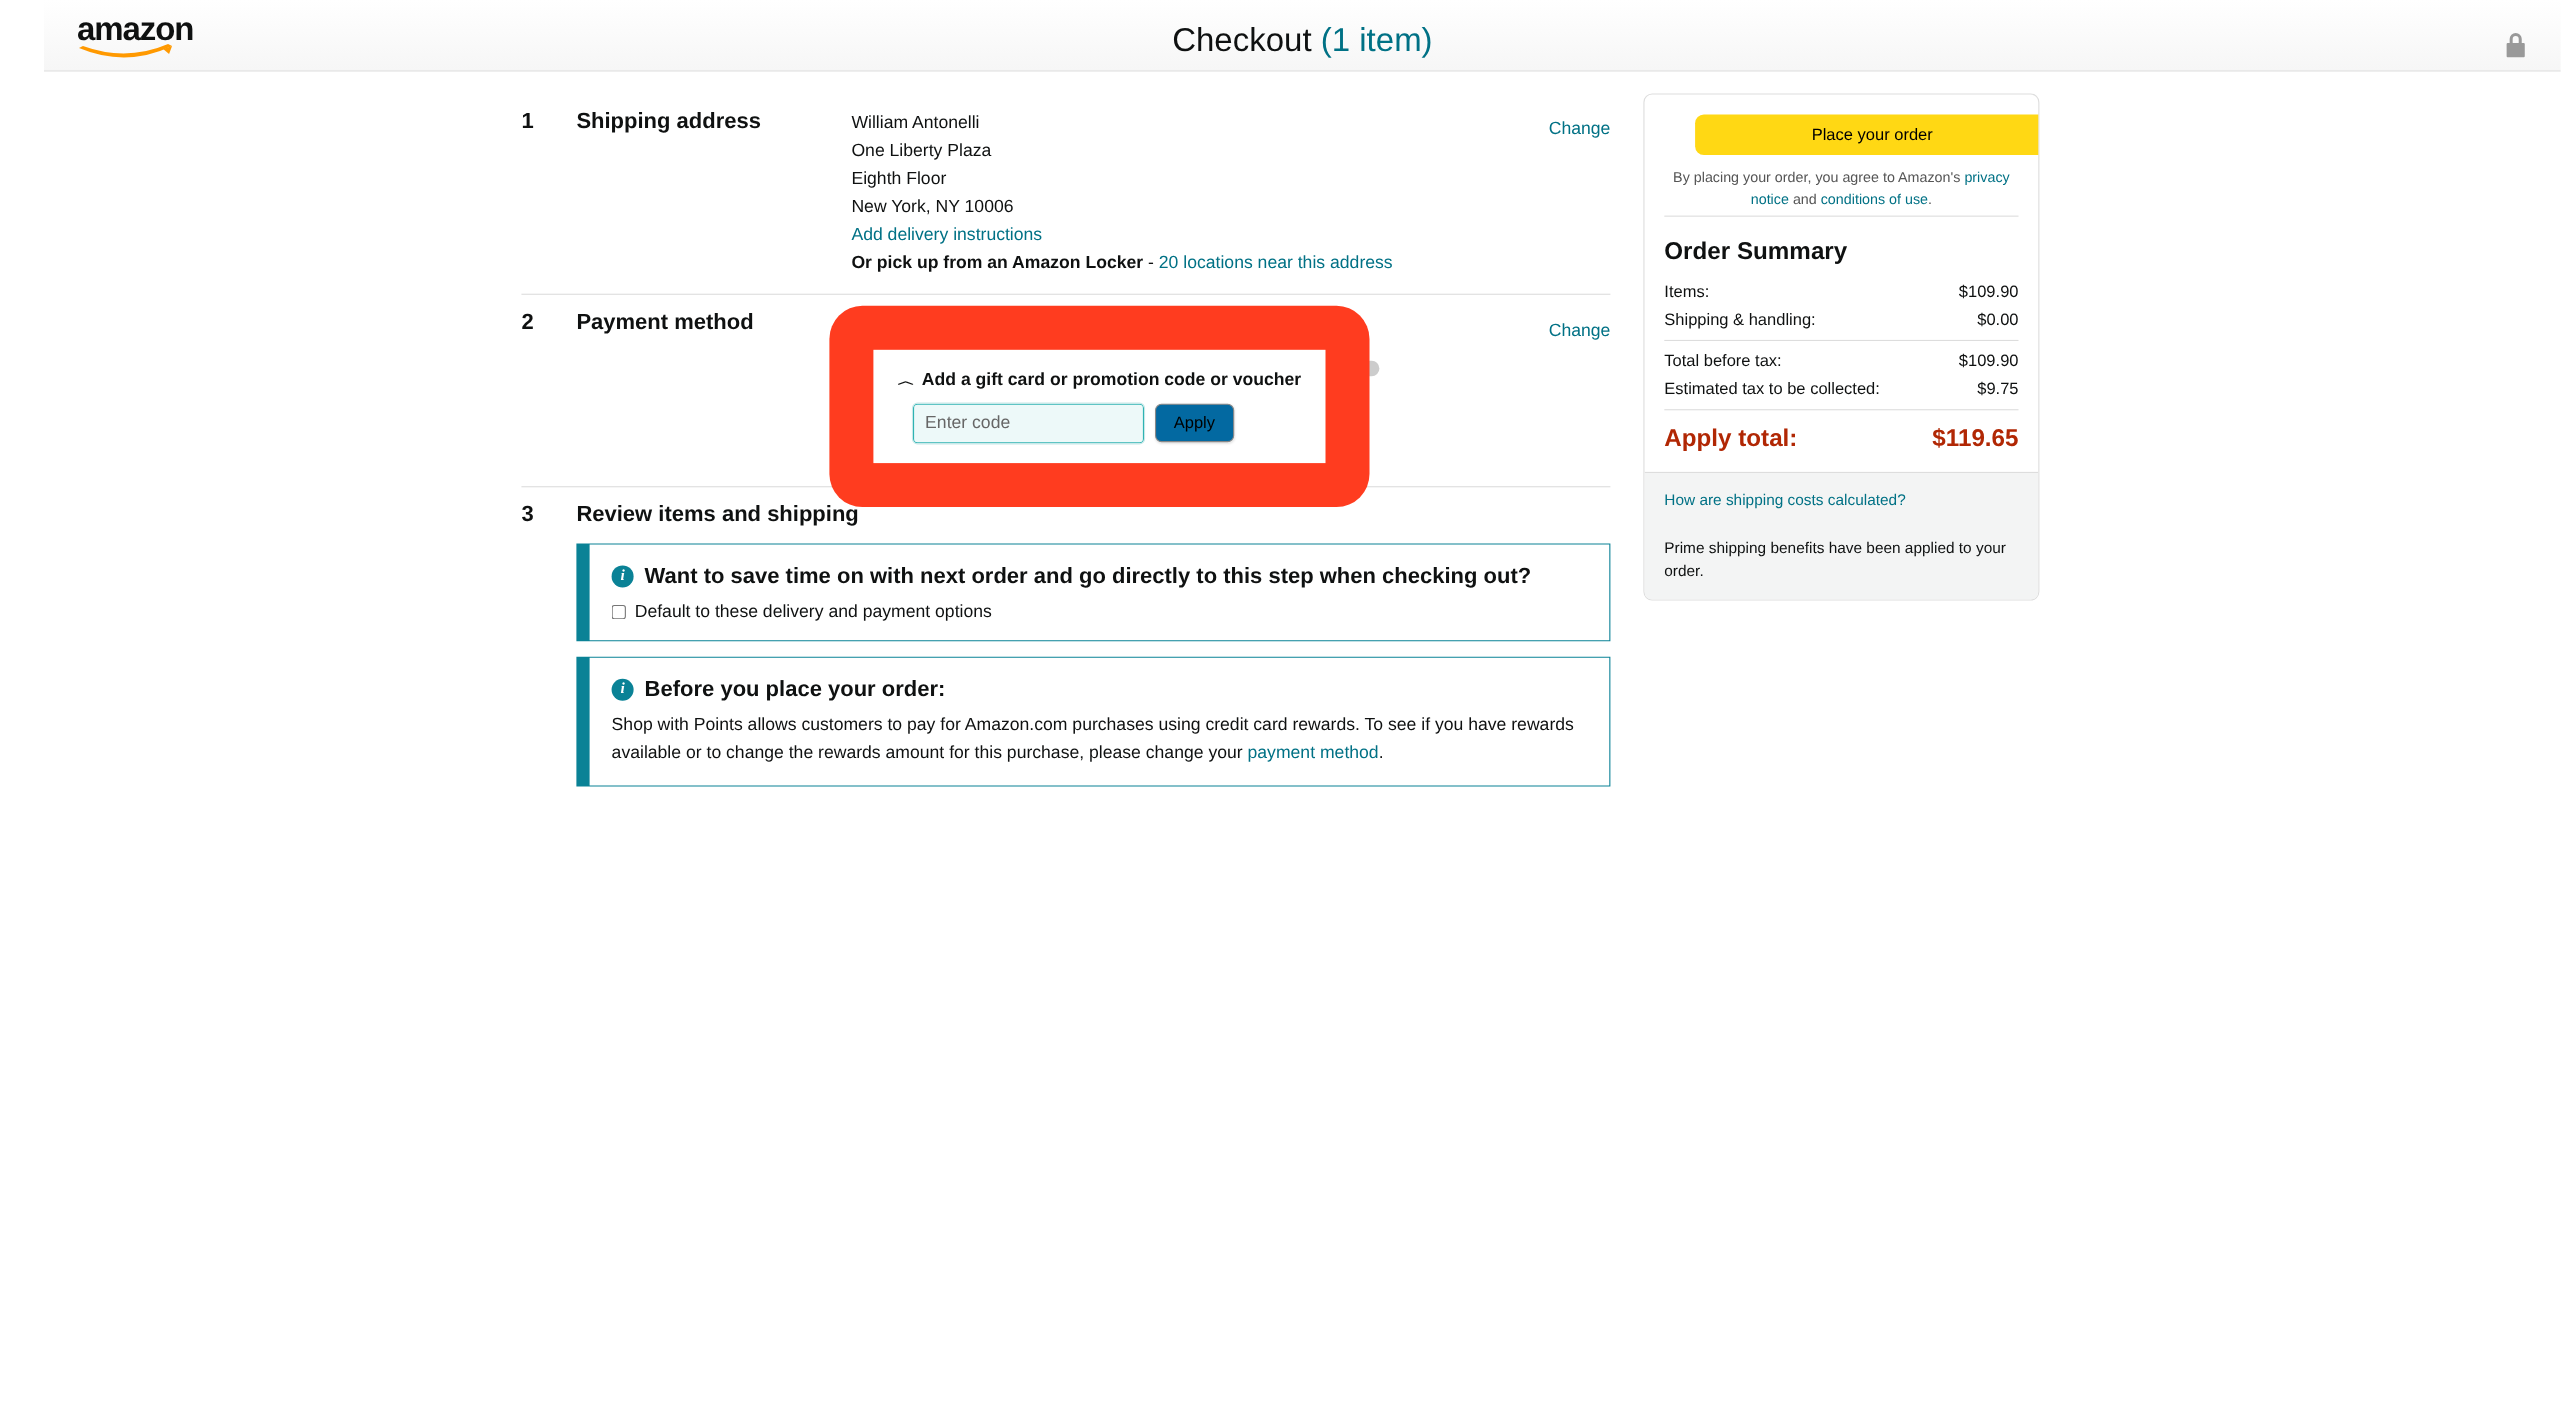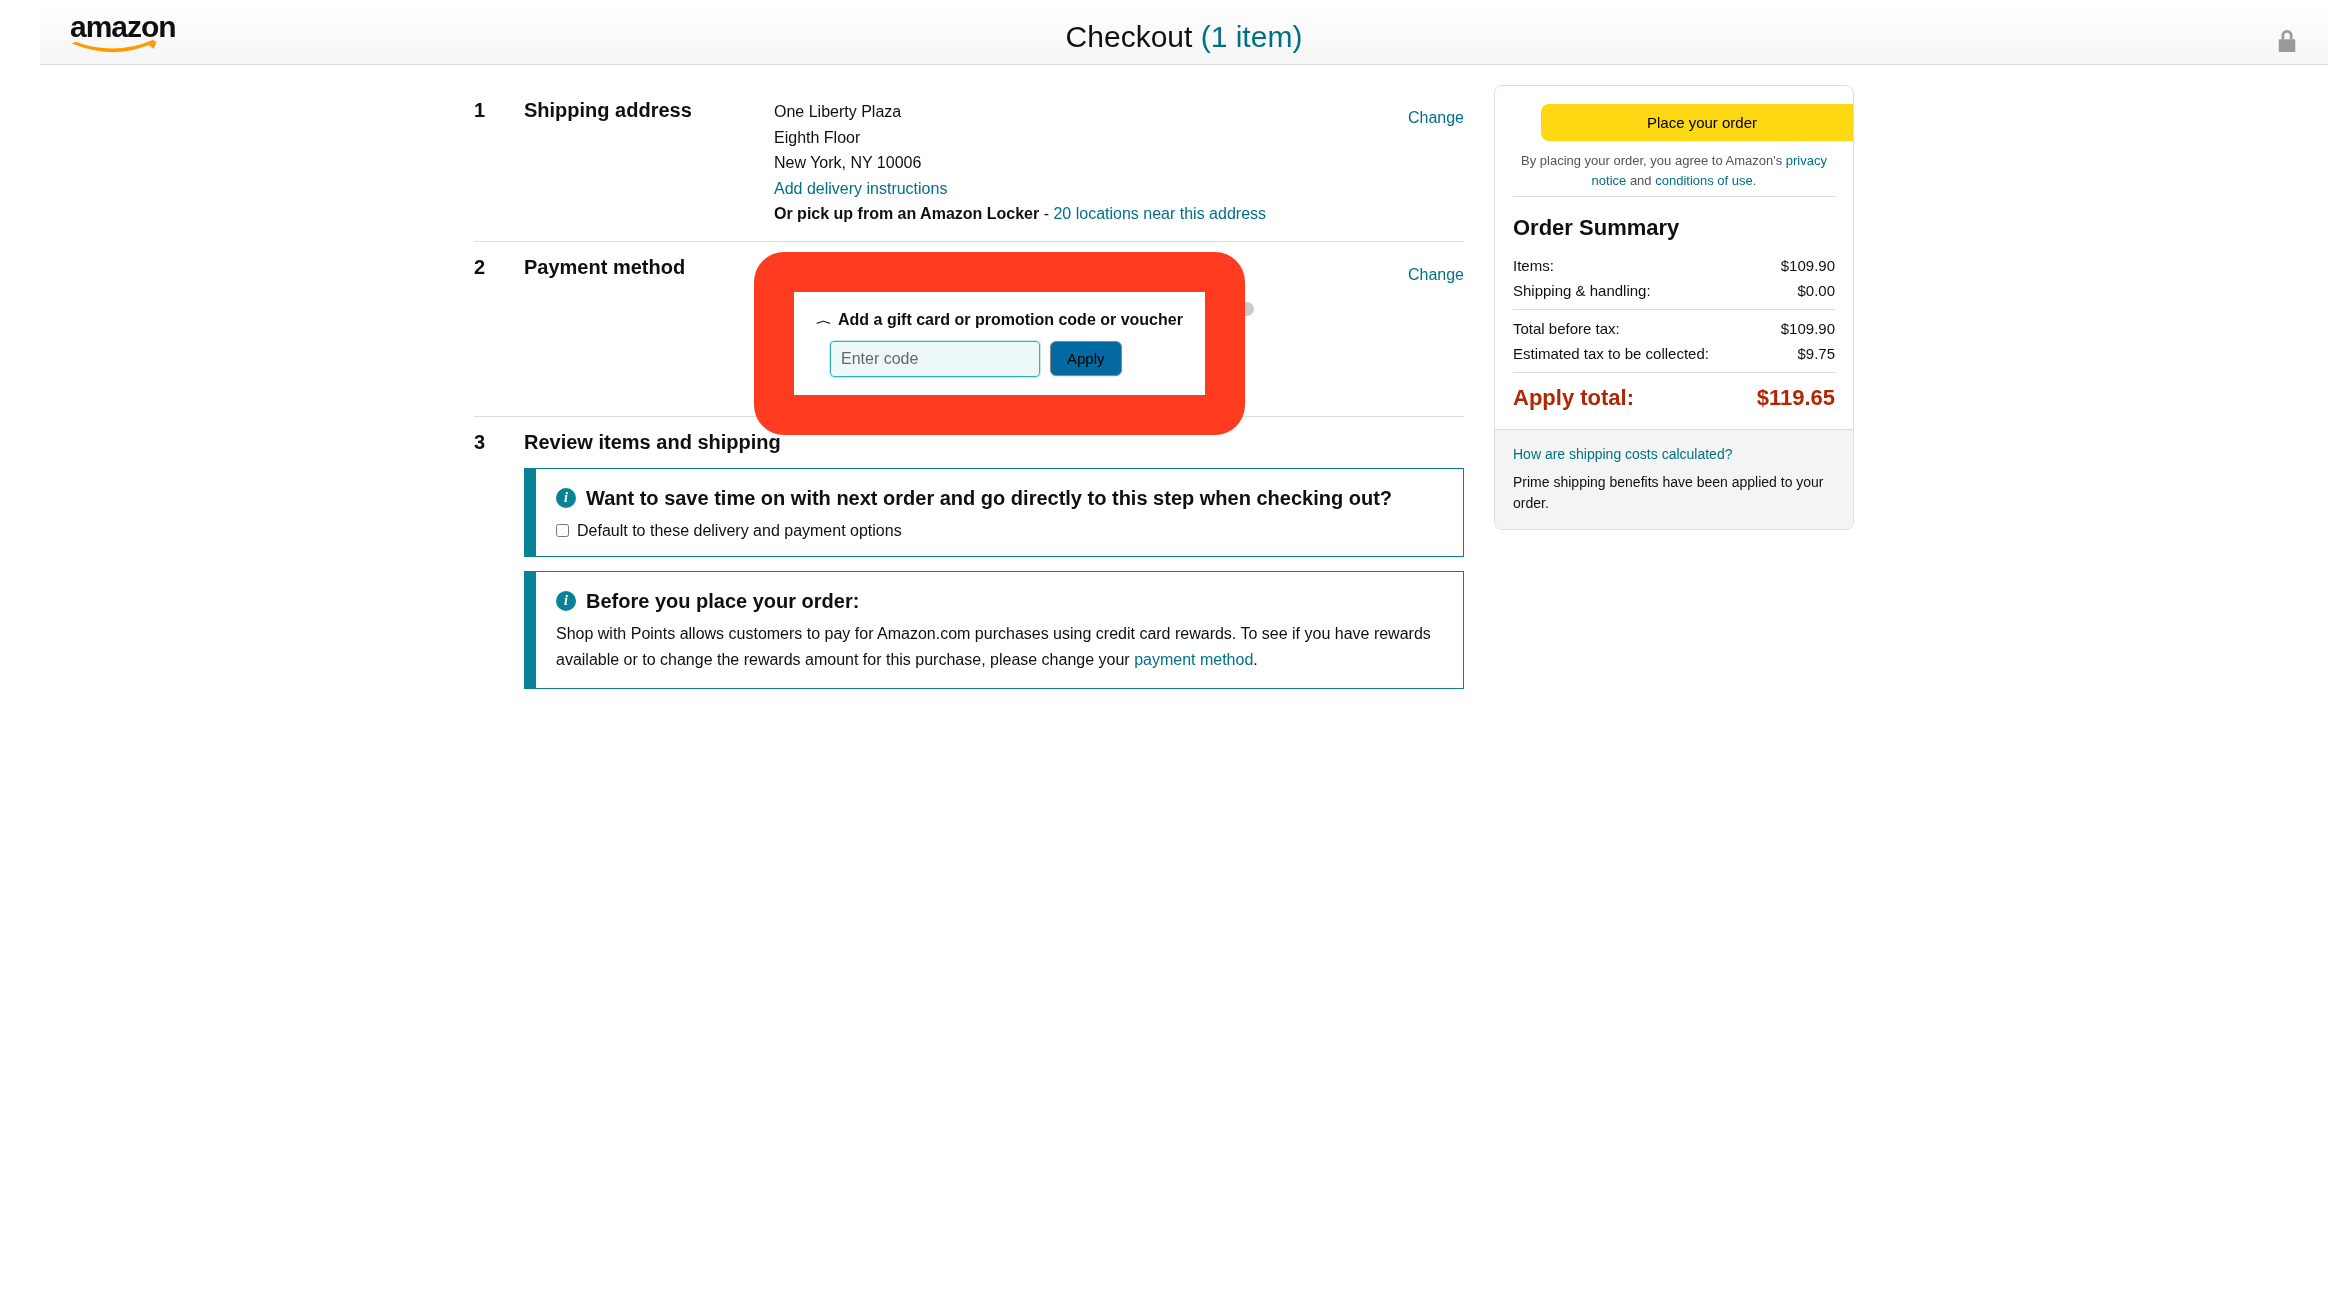--- a/index.html
+++ b/index.html
@@ -84,20 +84,21 @@
   </div>
 </div>
 
 <div class="page">
   <div class="main">
 
     <div class="step">
       <div class="step-num">1</div>
       <div class="step-title">Shipping address</div>
       <div class="step-body">
+        <div>William Antonelli</div>
         <div>One Liberty Plaza</div>
         <div>Eighth Floor</div>
         <div>New York, NY 10006</div>
         <div><span class="link">Add delivery instructions</span></div>
         <div>
           <span class="bold">Or pick up from an Amazon Locker</span><span> - </span><span class="link">20 locations near this address</span>
         </div>
       </div>
       <div class="step-action">Change</div>
     </div>
@@ -185,17 +186,17 @@
           <span>$9.75</span>
         </div>
         <div class="sum-divider"></div>
         <div class="total-row">
           <span>Apply total:</span>
           <span>$119.65</span>
         </div>
       </div>
       <div class="side-foot">
         <div><span class="link">How are shipping costs calculated?</span></div>
-        <div style="margin-top:6px">Prime shipping benefits have been applied to your order.</div>
+        <div style="margin-top:22px">Prime shipping benefits have been applied to your order.</div>
       </div>
     </div>
   </div>
 </div>
 
 </body></html>

